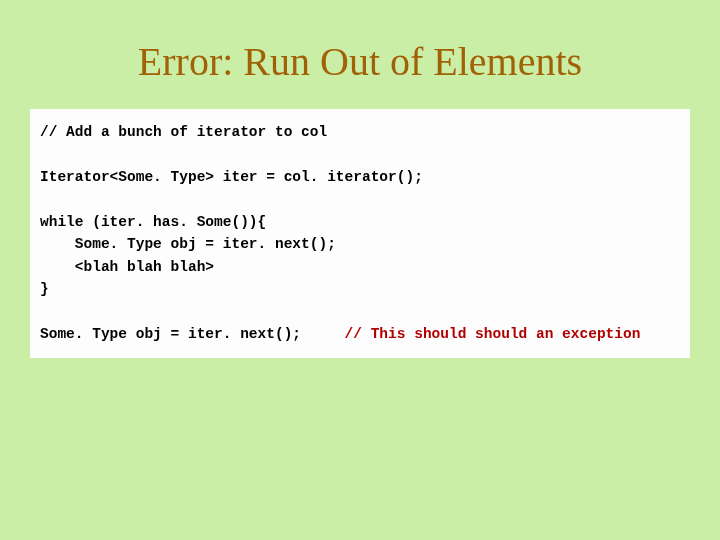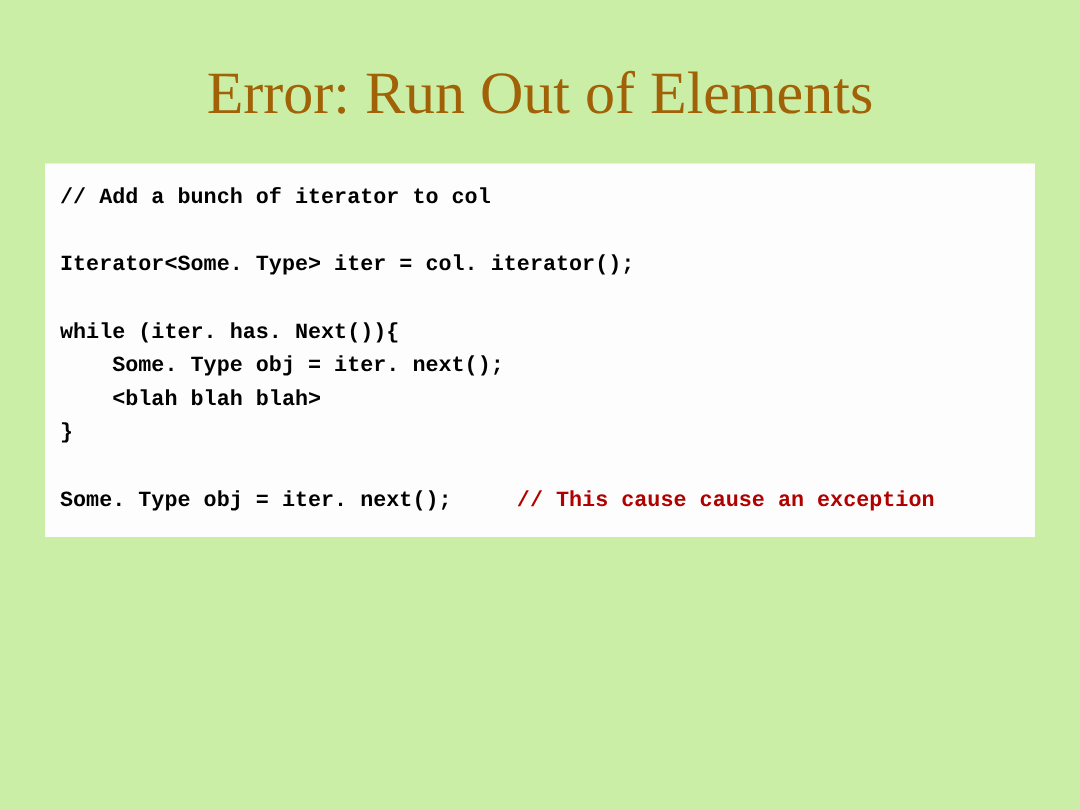--- a/index.html
+++ b/index.html
@@ -51,20 +51,20 @@
 <body>
 
 <div class="slide">
   <h1 class="title">Error: Run Out of Elements</h1>
 
   <div class="code-box">
     <div class="code"><span>// Add a bunch of iterator to col</span>
 <span></span>
 <span>Iterator&lt;Some. Type&gt; iter = col. iterator();</span>
 <span></span>
-<span>while (iter. has. Next()){</span>
+<span>while (iter. has. Some()){</span>
 <span>    Some. Type obj = iter. next();</span>
 <span>    &lt;blah blah blah&gt;</span>
 <span>}</span>
 <span></span>
-<span>Some. Type obj = iter. next();     </span><span class="comment-highlight">// This cause cause an exception</span></div>
+<span>Some. Type obj = iter. next();     </span><span class="comment-highlight">// This should should an exception</span></div>
   </div>
 </div>
 
 </body></html>

